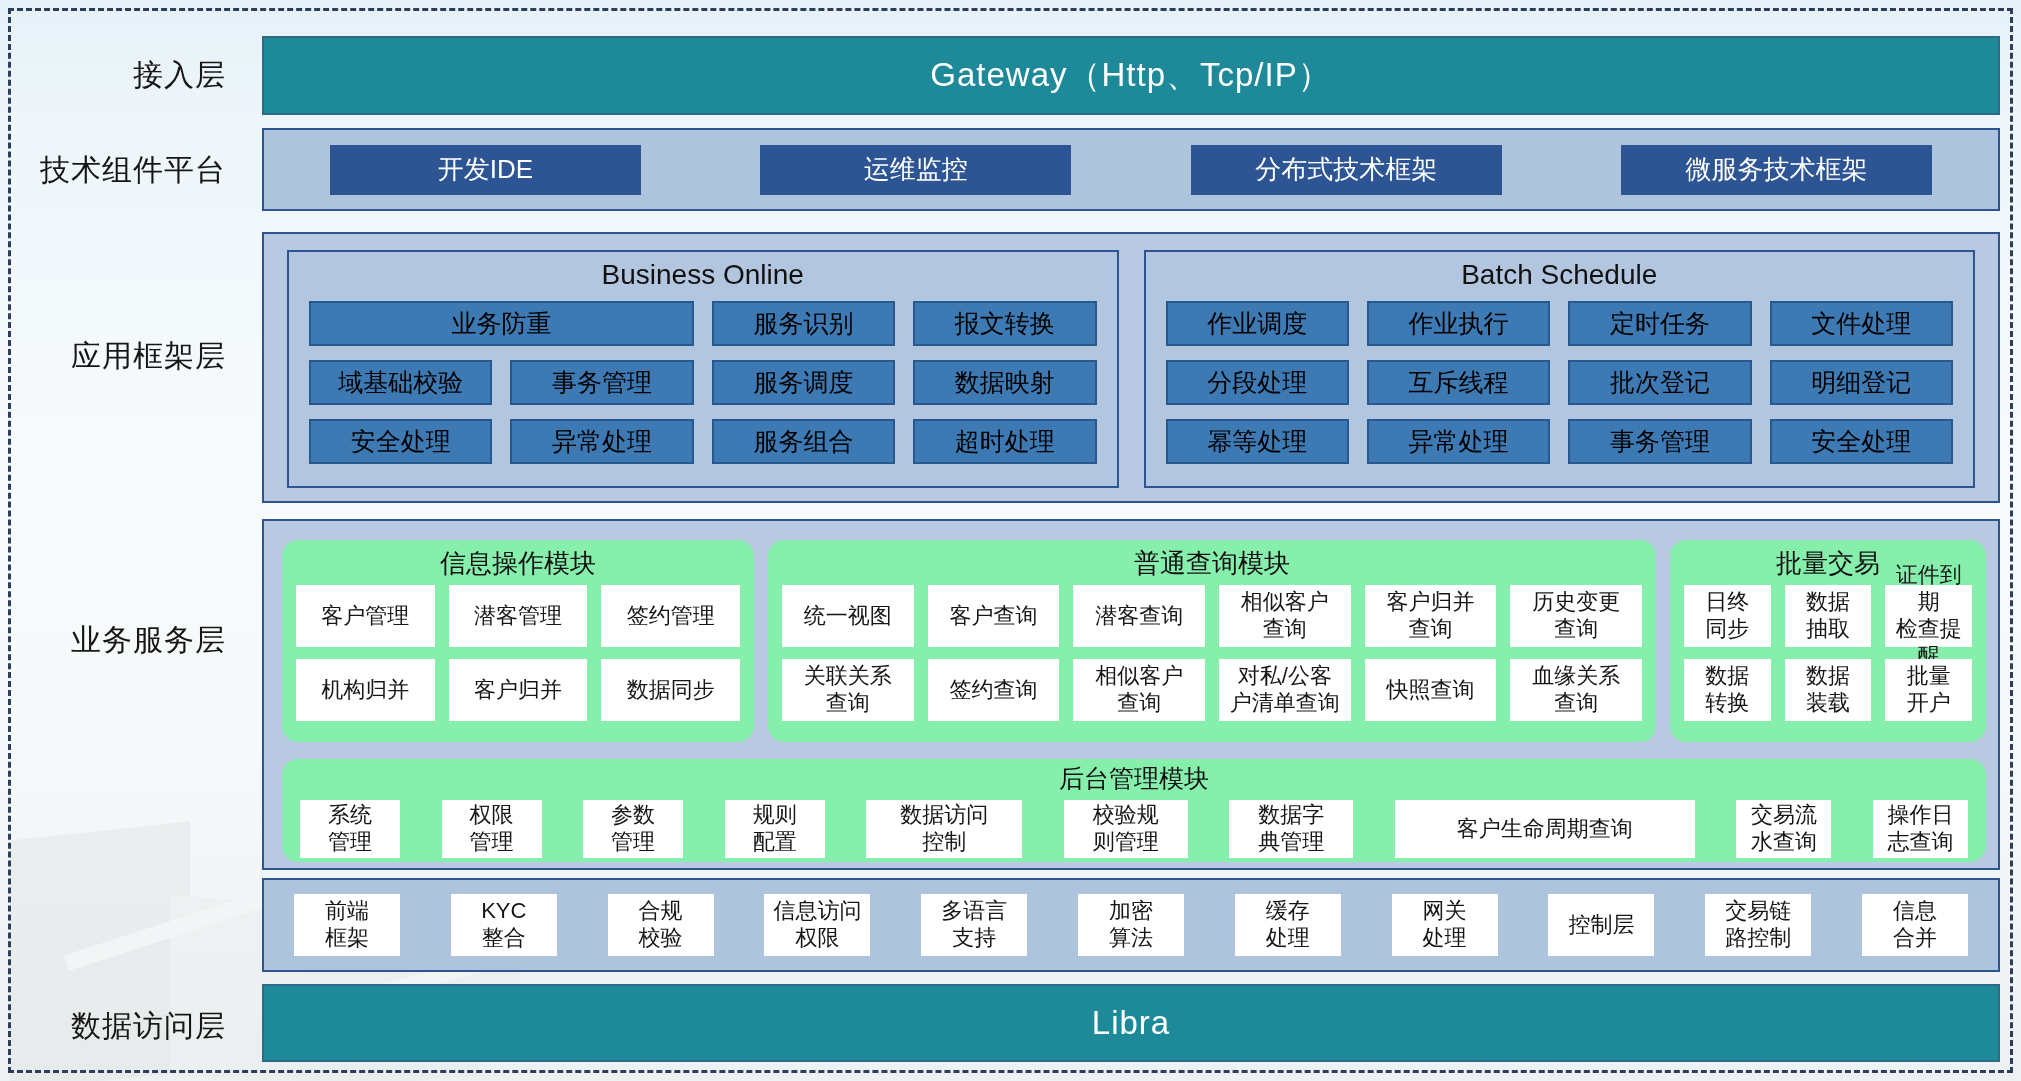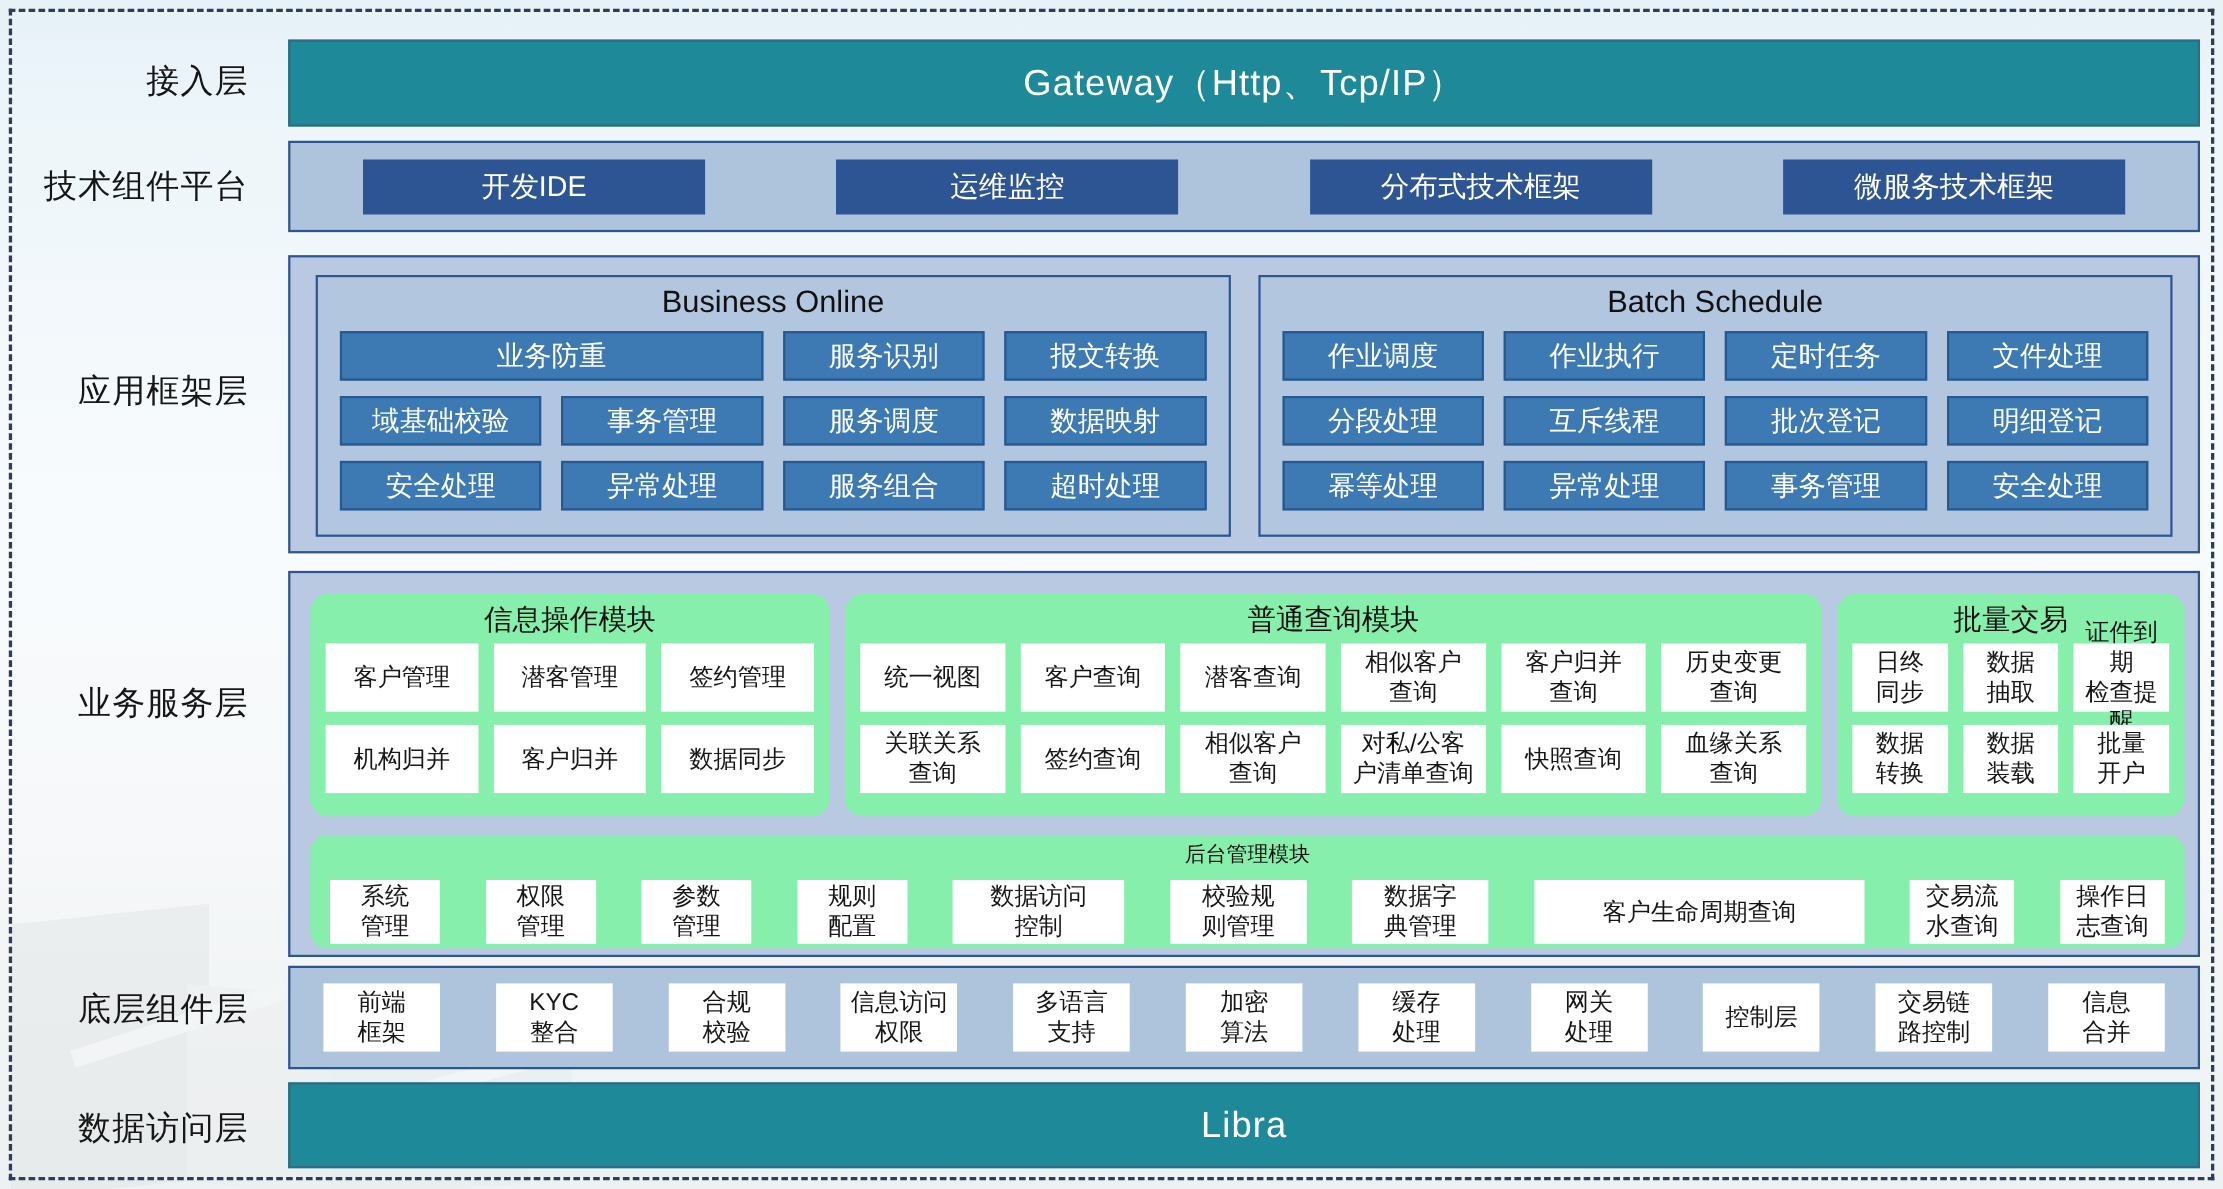--- a/index.html
+++ b/index.html
@@ -27,21 +27,21 @@
   .teal-title{color:#ffffff;font-size:33px;letter-spacing:1px;}
 
   #gateway{top:36px;height:79px;}
   #tech{top:128px;height:83px;background:#aec3dc;display:flex;align-items:center;justify-content:space-between;padding:0 66px;}
   .tech-btn{width:311px;height:50px;background:#2e5593;color:#fff;font-size:26px;display:flex;align-items:center;justify-content:center;}
 
   #appfw{top:232px;height:271px;background:#b9c9e2;display:flex;gap:25px;padding:16px 23px 13px;}
   .panel{flex:1;background:#b3c6e0;border:2px solid #2d5591;box-sizing:border-box;padding:6px 20px 0;}
   .panel-title{text-align:center;font-size:28px;color:#111;line-height:34px;margin-bottom:9px;}
   .panel-grid{display:grid;grid-template-columns:repeat(4,1fr);grid-auto-rows:45px;gap:14px 18px;}
-  .blue-btn{background:#3d7ab4;border:2px solid #27598f;box-sizing:border-box;color:#ffffff;font-size:25px;display:flex;align-items:center;justify-content:center;}
+  .blue-btn{background:#3d7ab4;border:2px solid #27598f;box-sizing:border-box;color:#000000;font-size:25px;display:flex;align-items:center;justify-content:center;}
   .span2{grid-column:span 2;}
 
   #bizsvc{top:519px;height:351px;background:#b9c9e2;padding:19px 12px 0 18px;box-sizing:border-box;}
   .modules-row{display:flex;gap:14px;height:202px;}
   .module{background:#86efac;border-radius:16px;box-sizing:border-box;padding:8px 14px 0;}
   .module-title{text-align:center;font-size:26px;color:#111;line-height:30px;margin-bottom:7px;}
   .m-info{width:472px;}
   .m-query{flex:1;}
   .m-batch{width:316px;}
   .cells-grid{display:grid;gap:12px 14px;}
@@ -68,21 +68,20 @@
       <div class="t4"></div>
       <div class="t5"></div>
       <div class="t6"></div>
   </div>
   <div class="frame"></div>
 
   <div class="layer-label" style="top:55px;">接入层</div>
   <div class="layer-label" style="top:150px;text-align:right;">技术组件平台</div>
   <div class="layer-label" style="top:336px;">应用框架层</div>
   <div class="layer-label" style="top:620px;">业务服务层</div>
-  <div class="layer-label" style="top:898px;">底层组件层</div>
   <div class="layer-label" style="top:1006px;">数据访问层</div>
 
   <div id="gateway" class="band band-teal">
     <span class="teal-title">Gateway（Http、Tcp/IP）</span>
   </div>
 
   <div id="tech" class="band">
     <div class="tech-btn">开发IDE</div>
     <div class="tech-btn">运维监控</div>
     <div class="tech-btn">分布式技术框架</div>
@@ -174,21 +173,21 @@
           <div class="cell">数据
 转换</div>
           <div class="cell">数据
 装载</div>
           <div class="cell">批量
 开户</div>
         </div>
       </div>
     </div>
     <div class="module m-admin">
-      <div class="module-title" style="font-size:19px;">后台管理模块</div>
+      <div class="module-title" style="font-size:25px;">后台管理模块</div>
       <div class="admin-row">
         <div class="cell c-sm">系统
 管理</div>
         <div class="cell c-sm">权限
 管理</div>
         <div class="cell c-sm">参数
 管理</div>
         <div class="cell c-sm">规则
 配置</div>
         <div class="cell c-lg">数据访问

